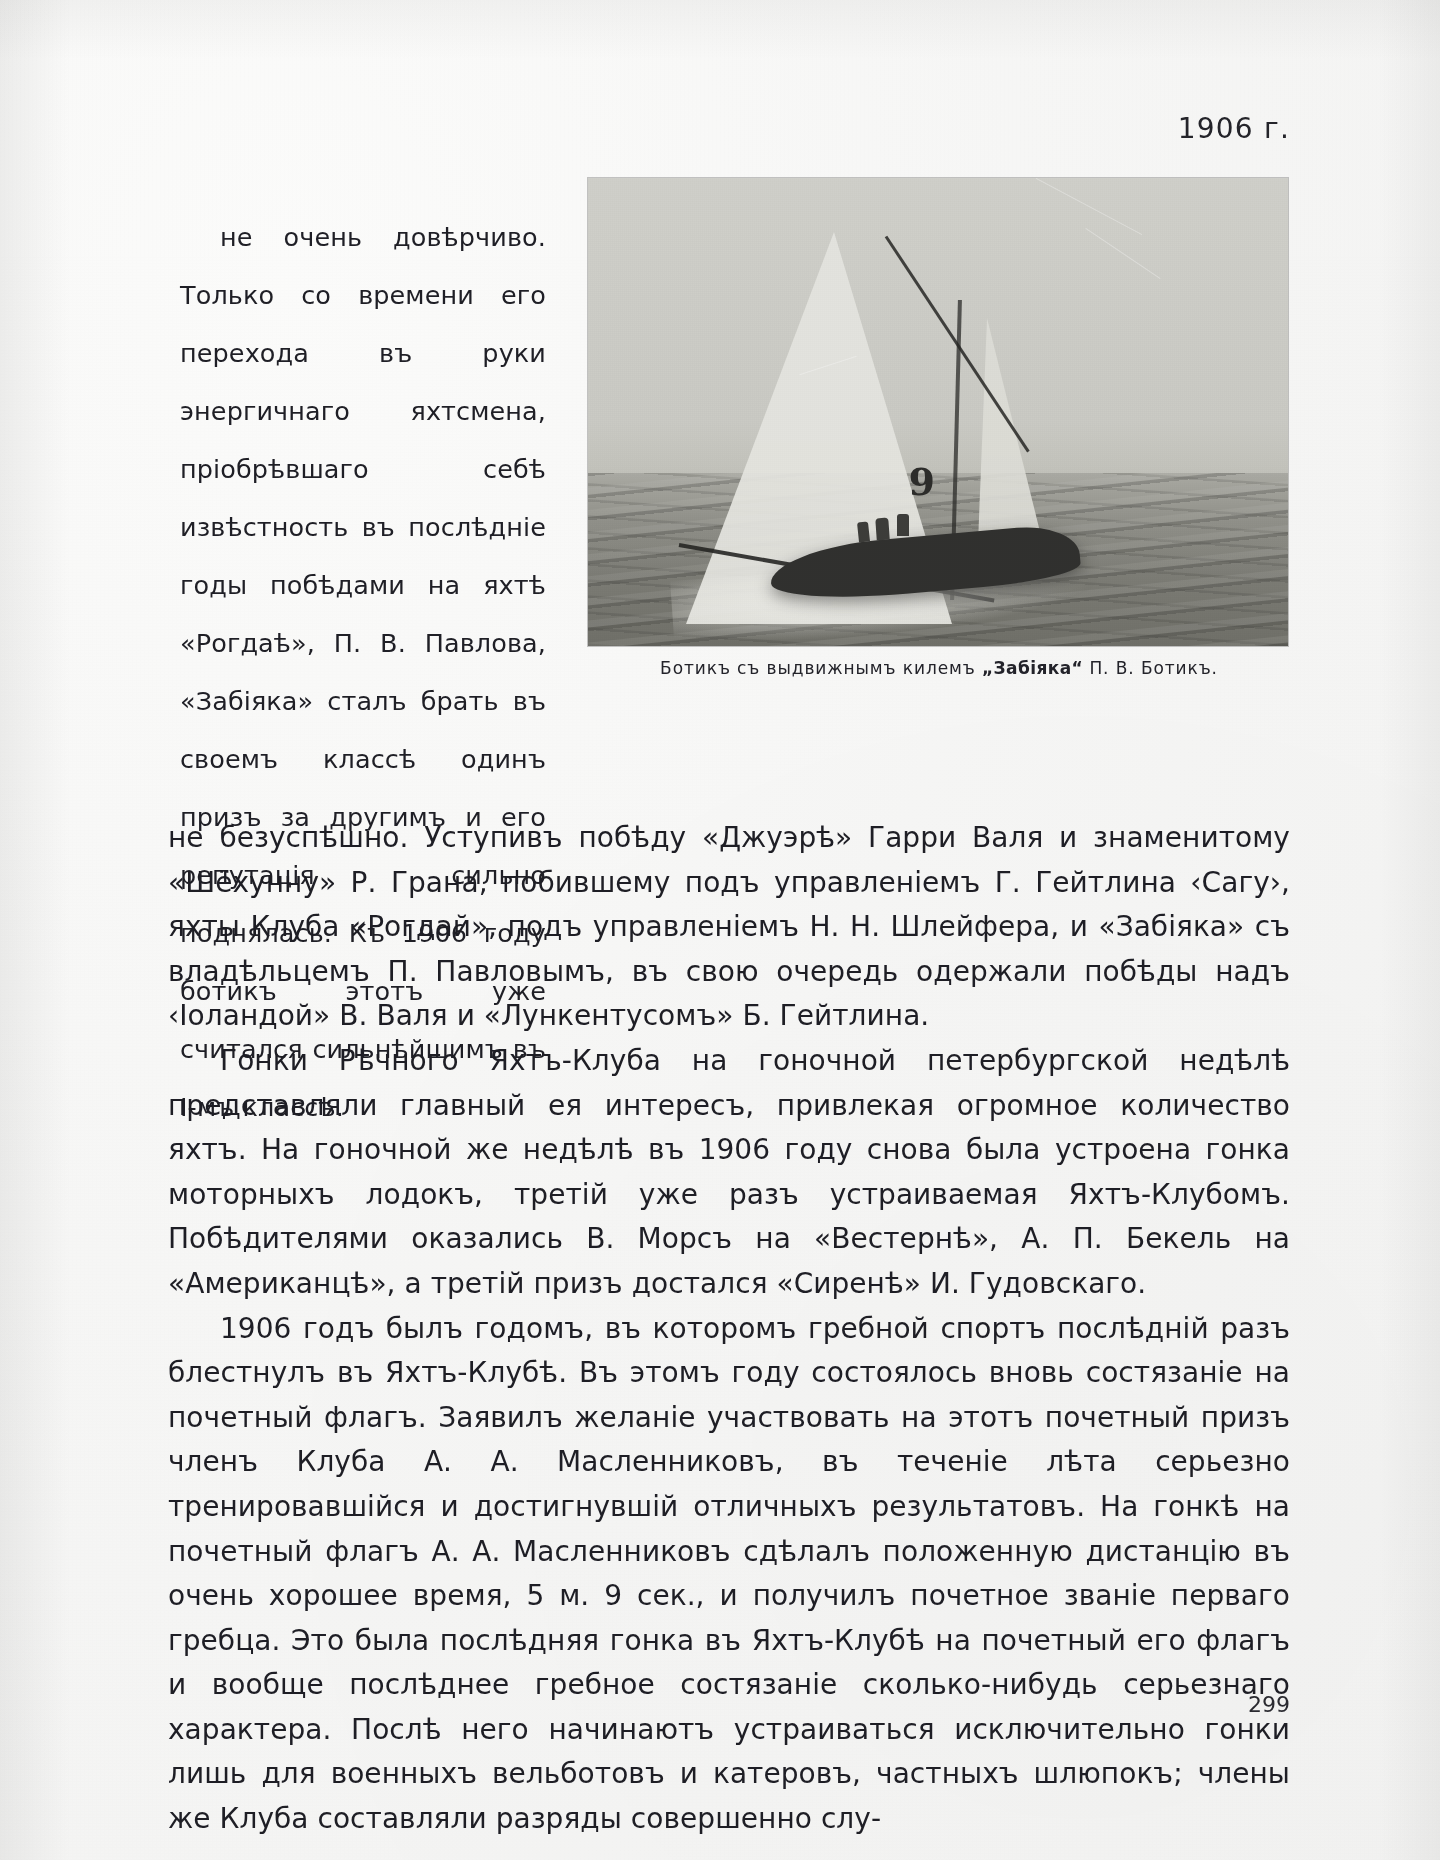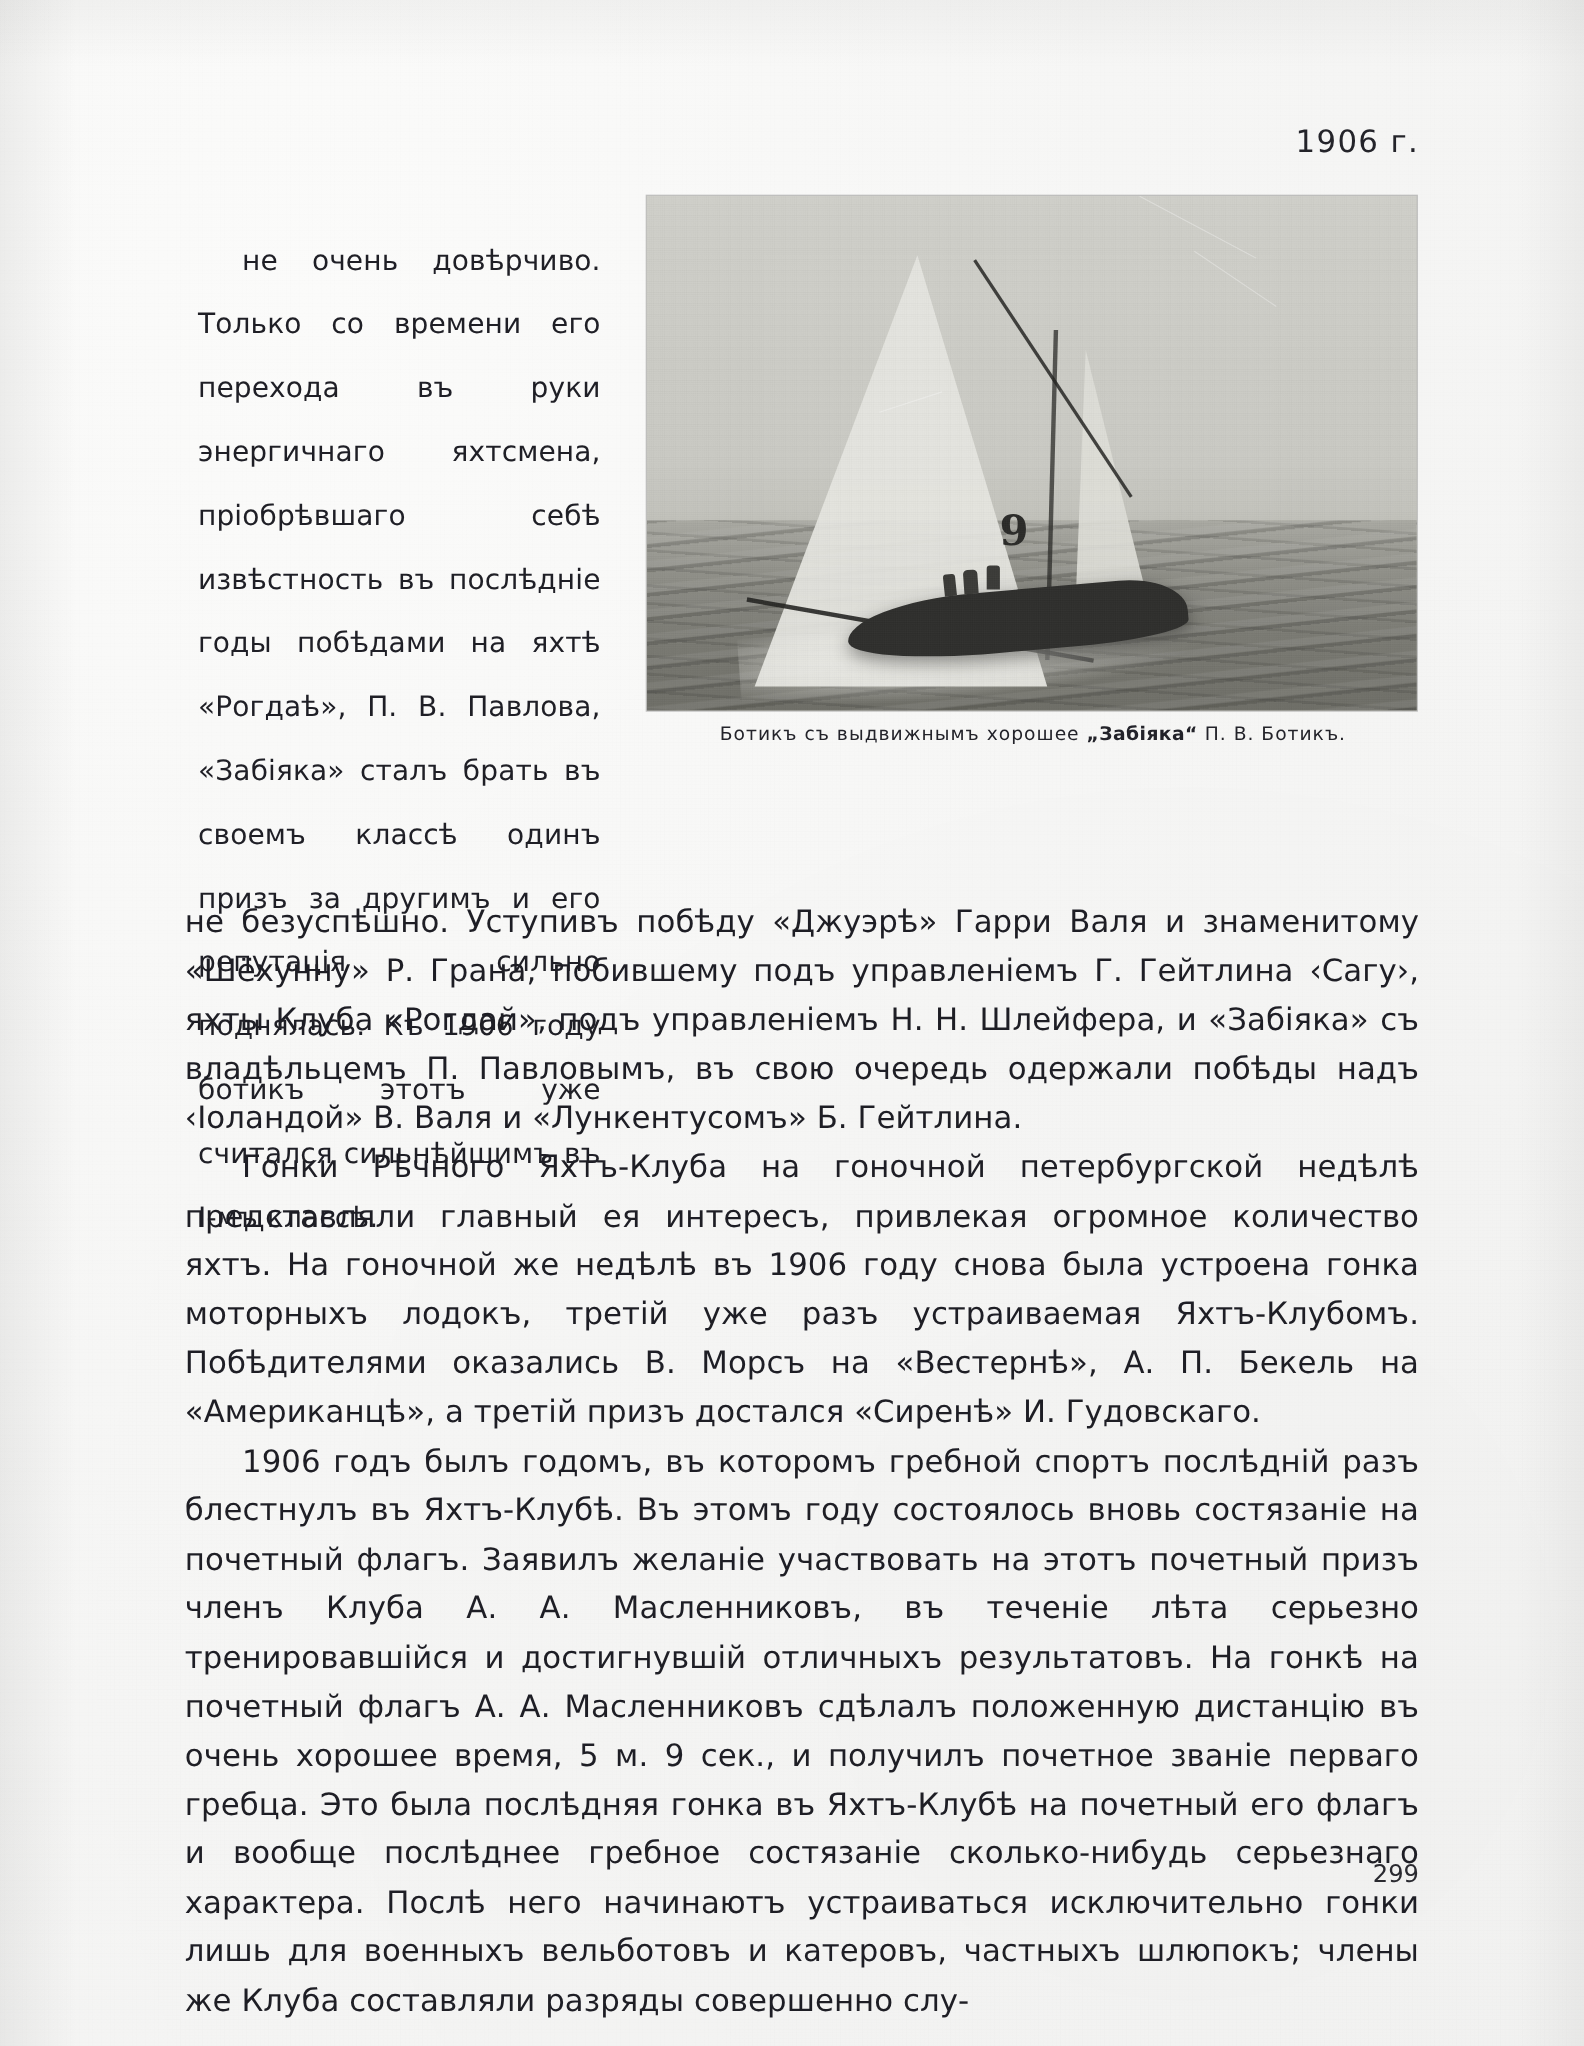--- a/index.html
+++ b/index.html
@@ -328,21 +328,21 @@
           <div class="hull"></div>
           <div class="crew a"></div>
           <div class="crew b"></div>
           <div class="crew c"></div>
           <div class="sail-number">9</div>
           <div class="photo-noise"></div>
           <div class="photo-scratch s1"></div>
           <div class="photo-scratch s2"></div>
           <div class="photo-scratch s3"></div>
         </div>
-        <figcaption class="caption"><span>Ботикъ съ выдвижнымъ хорошее </span><b>„Забiяка“</b><span> П. В. Ботикъ.</span></figcaption>
+        <figcaption class="caption"><span>Ботикъ съ выдвижнымъ килемъ </span><b>„Забiяка“</b><span> П. В. Ботикъ.</span></figcaption>
       </figure>
 
     </div>
 
     <div class="body-flow">
       <p>не безуспѣшно. Уступивъ побѣду «Джуэрѣ» Гарри Валя и знаменитому «Шёхунну» Р. Грана, побившему подъ управленіемъ Г. Гейтлина ‹Сагу›, яхты Клуба «Рогдай», подъ управленіемъ Н. Н. Шлейфера, и «Забіяка» съ владѣльцемъ П. Павловымъ, въ свою очередь одержали побѣды надъ ‹Іоландой» В. Валя и «Лункентусомъ» Б. Гейтлина.</p>
       <p class="indent">Гонки Рѣчного Яхтъ-Клуба на гоночной петербургской недѣлѣ представ­ляли главный ея интересъ, привлекая огромное количество яхтъ. На гоночной же недѣлѣ въ 1906 году снова была устроена гонка моторныхъ лодокъ, третій уже разъ устраиваемая Яхтъ-Клубомъ. Побѣдителями оказались В. Морсъ на «Вестернѣ», А. П. Бекель на «Американцѣ», а третій призъ достался «Сиренѣ» И. Гудовскаго.</p>
       <p class="indent">1906 годъ былъ годомъ, въ которомъ гребной спортъ послѣдній разъ блестнулъ въ Яхтъ-Клубѣ. Въ этомъ году состоялось вновь состязаніе на почетный флагъ. Заявилъ желаніе участвовать на этотъ почетный призъ членъ Клуба А. А. Масленниковъ, въ теченіе лѣта серьезно тренировавшійся и достигнувшій отличныхъ результатовъ. На гонкѣ на почетный флагъ А. А. Масленниковъ сдѣлалъ положенную дистанцію въ очень хорошее время, 5 м. 9 сек., и получилъ почетное званіе перваго гребца. Это была послѣдняя гонка въ Яхтъ-Клубѣ на почетный его флагъ и вообще послѣднее гребное состязаніе сколько-нибудь серьезнаго характера. Послѣ него начинаютъ устраи­ваться исключительно гонки лишь для военныхъ вельботовъ и катеровъ, частныхъ шлюпокъ; члены же Клуба составляли разряды совершенно слу-</p>
     </div>
 

